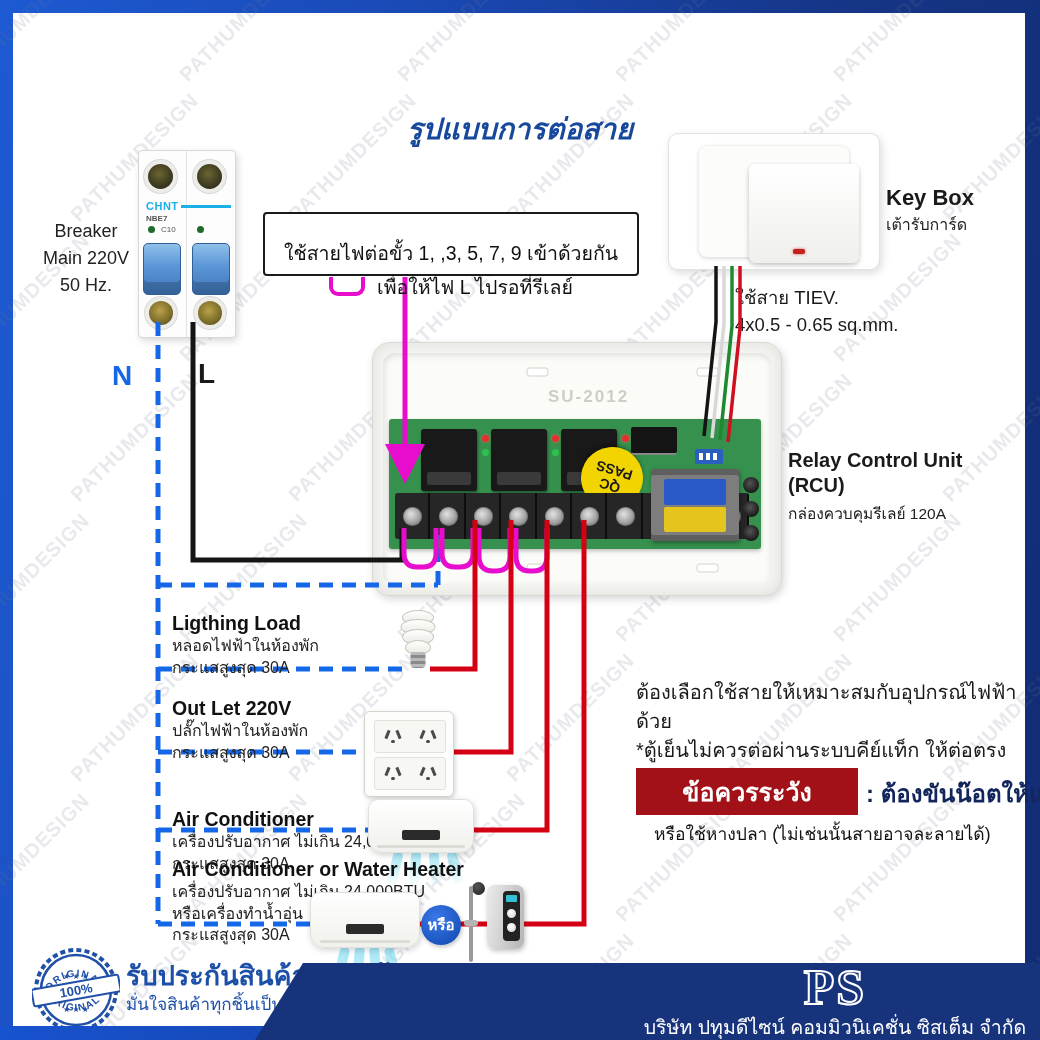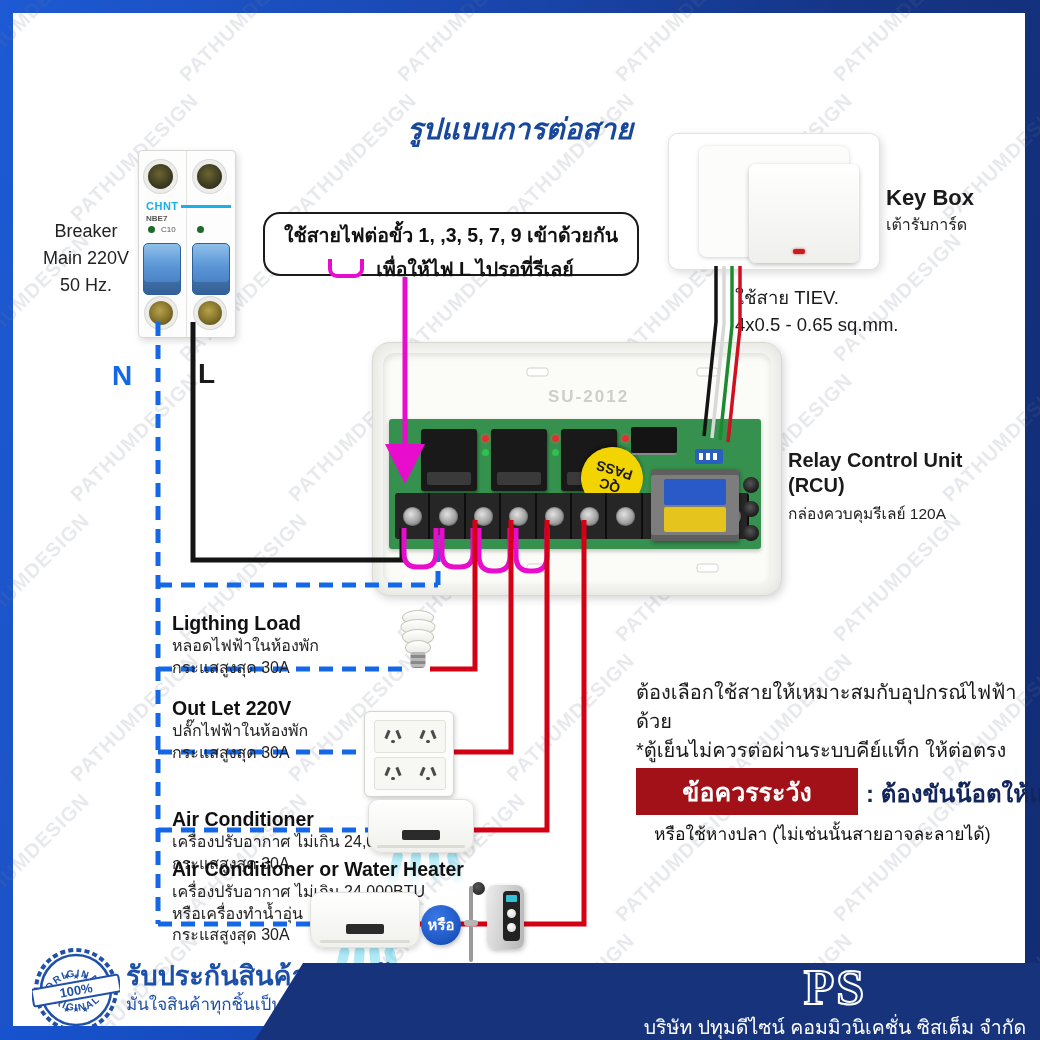--- a/index.html
+++ b/index.html
@@ -35,22 +35,22 @@
   .bdot{position:absolute;width:7px;height:7px;border-radius:50%;background:#1d6b2a;}
   #bd1{left:9px;top:75px;} #bd2{left:58px;top:75px;}
   .toggle{position:absolute;width:36px;height:50px;border-radius:5px;
           background:linear-gradient(#8fc0ea 0%,#5a95d6 45%,#3f78bb 100%);
           border:1px solid #2f5f98;box-shadow:inset 0 -12px 0 rgba(0,0,0,.18);}
   #tg1{left:4px;top:92px;} #tg2{left:53px;top:92px;}
   #breaker-label{left:32px;top:218px;width:108px;text-align:center;font-size:18px;line-height:27px;color:#222;}
   #n-label{left:112px;top:360px;width:40px;font-size:28px;font-weight:bold;color:#1468e8;}
   #l-label{left:198px;top:358px;width:40px;font-size:28px;font-weight:bold;color:#1a1a1a;}
   
-  #callout{left:263px;top:212px;width:376px;height:64px;border:2.5px solid #1a1a1a;border-radius:17px;
-           background:#fff;text-align:center;padding-top:6px;box-sizing:border-box;font-weight:bold;}
+  #callout{left:263px;top:212px;width:376px;height:64px;border:2.5px solid #1a1a1a;border-radius:4px;
+           background:#fff;text-align:center;padding-top:24px;box-sizing:border-box;}
   #callout .l1{font-size:19.5px;color:#111;}
   #callout .l2{font-size:19.5px;color:#111;margin-top:3px;}
   #jumper-sym{display:inline-block;width:28px;height:15px;border:4px solid #e80ccc;border-top:none;
               border-radius:0 0 9px 9px;vertical-align:middle;margin-right:12px;transform:translateY(-2px);}
   
   #keybox{left:668px;top:133px;width:210px;height:135px;background:#fff;border:1px solid #e2e2df;
           border-radius:10px;box-shadow:2px 3px 8px rgba(0,0,0,.14);}
   #kb-mid{position:absolute;left:30px;top:12px;width:150px;height:111px;background:#fcfcfa;
           border-radius:8px;box-shadow:0 1px 4px rgba(0,0,0,.18);}
   #kb-btn{position:absolute;left:50px;top:18px;width:110px;height:99px;border-radius:7px;

